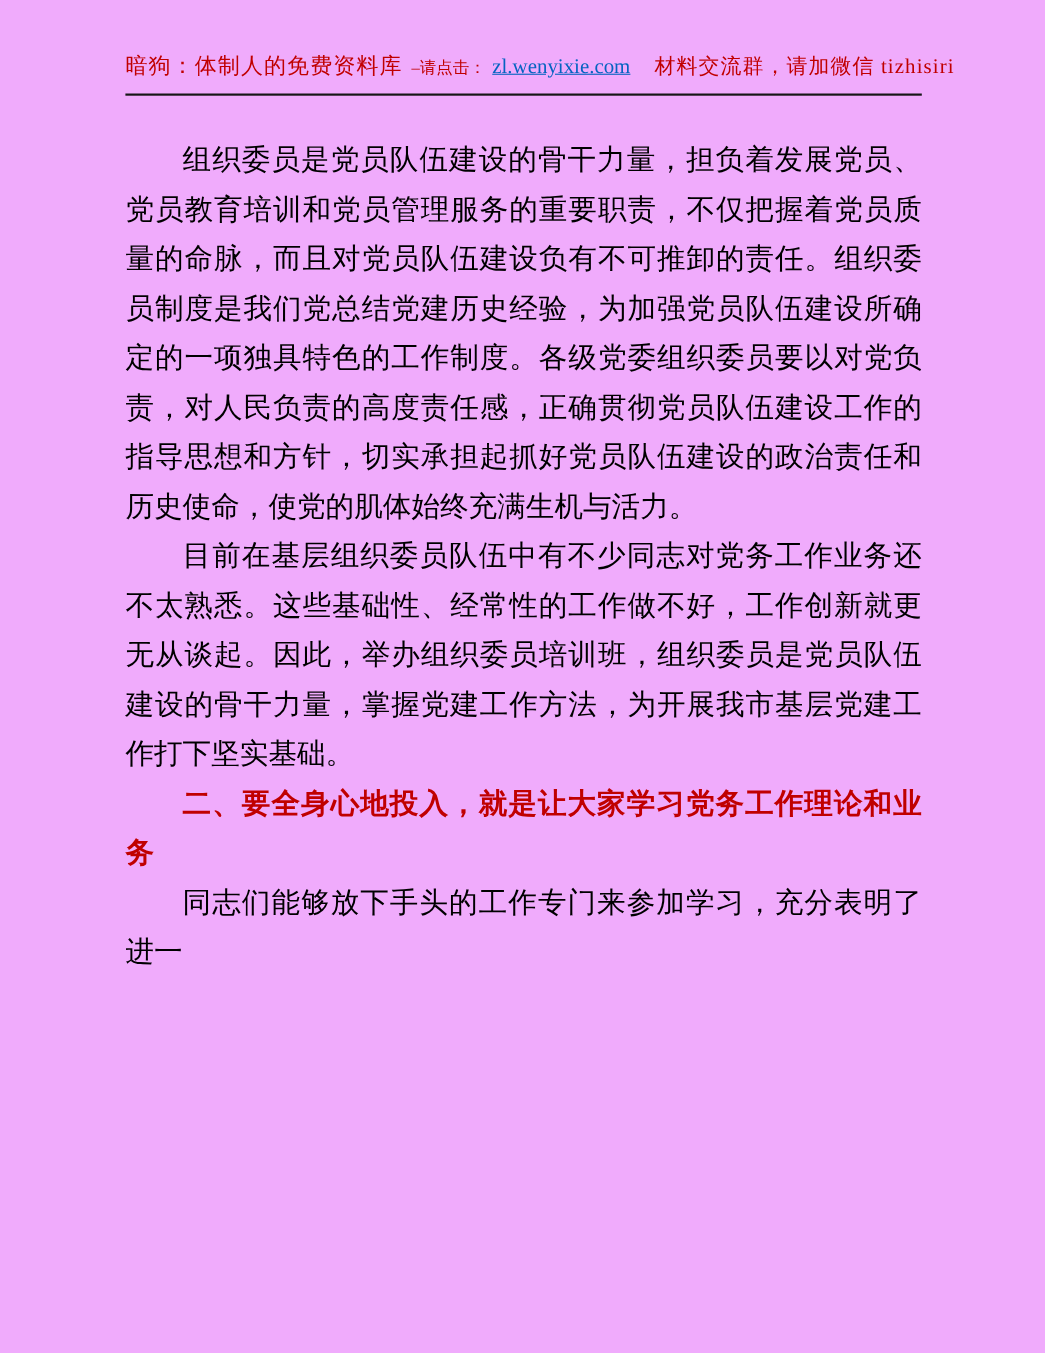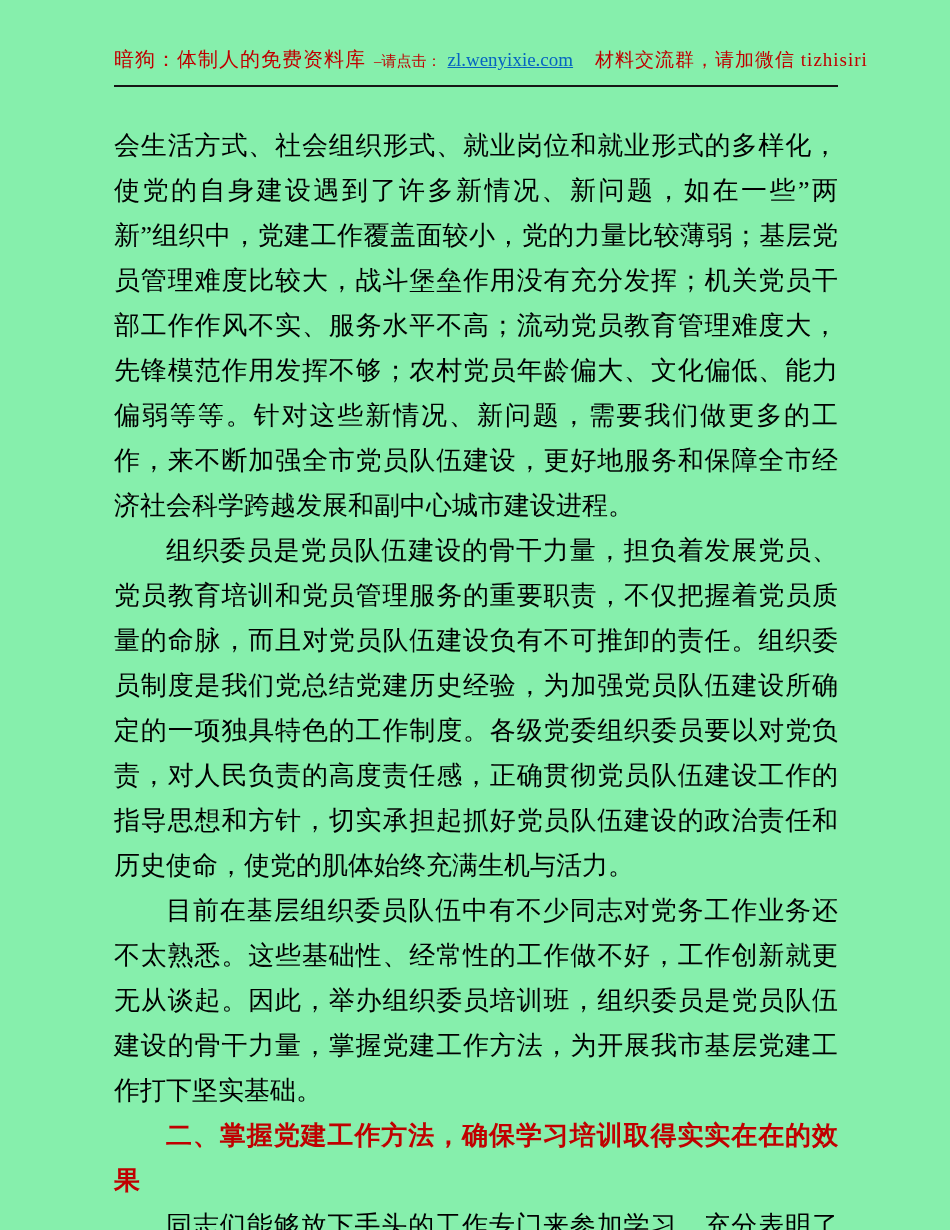--- a/index.html
+++ b/index.html
@@ -6,21 +6,21 @@
   html, body {
     margin: 0;
     padding: 0;
     background: #ffffff;
   }
   .page {
     position: relative;
     width: 950px;
     height: 1230px;
     margin: 0 auto;
-    background: #86efac;
+    background: #f0abfc;
     padding: 46px 112px 0 114px;
     overflow: hidden;
     font-family: "Liberation Serif", "DejaVu Serif", serif;
   }
   .header {
     text-align: center;
     white-space: nowrap;
     padding-bottom: 12px;
     border-bottom: 2px solid #161616;
   }
@@ -75,20 +75,19 @@
 <div class="page">
 
   <div class="header">
     <span class="site">暗狗：体制人的免费资料库</span>
     <span class="hint">–请点击：</span>
     <a class="link">zl.wenyixie.com</a>
     <span class="suffix">材料交流群，请加微信 tizhisiri</span>
   </div>
 
   <div class="content">
-    <p class="para no-indent">会生活方式、社会组织形式、就业岗位和就业形式的多样化，使党的自身建设遇到了许多新情况、新问题，如在一些”两新”组织中，党建工作覆盖面较小，党的力量比较薄弱；基层党员管理难度比较大，战斗堡垒作用没有充分发挥；机关党员干部工作作风不实、服务水平不高；流动党员教育管理难度大，先锋模范作用发挥不够；农村党员年龄偏大、文化偏低、能力偏弱等等。针对这些新情况、新问题，需要我们做更多的工作，来不断加强全市党员队伍建设，更好地服务和保障全市经济社会科学跨越发展和副中心城市建设进程。</p>
     <p class="para">组织委员是党员队伍建设的骨干力量，担负着发展党员、党员教育培训和党员管理服务的重要职责，不仅把握着党员质量的命脉，而且对党员队伍建设负有不可推卸的责任。组织委员制度是我们党总结党建历史经验，为加强党员队伍建设所确定的一项独具特色的工作制度。各级党委组织委员要以对党负责，对人民负责的高度责任感，正确贯彻党员队伍建设工作的指导思想和方针，切实承担起抓好党员队伍建设的政治责任和历史使命，使党的肌体始终充满生机与活力。</p>
     <p class="para">目前在基层组织委员队伍中有不少同志对党务工作业务还不太熟悉。这些基础性、经常性的工作做不好，工作创新就更无从谈起。因此，举办组织委员培训班，组织委员是党员队伍建设的骨干力量，掌握党建工作方法，为开展我市基层党建工作打下坚实基础。</p>
-    <p class="section-heading">二、掌握党建工作方法，确保学习培训取得实实在在的效果</p>
+    <p class="section-heading">二、要全身心地投入，就是让大家学习党务工作理论和业务</p>
     <p class="para">同志们能够放下手头的工作专门来参加学习，充分表明了进一</p>
   </div>
 
 </div>
 
 </body></html>

